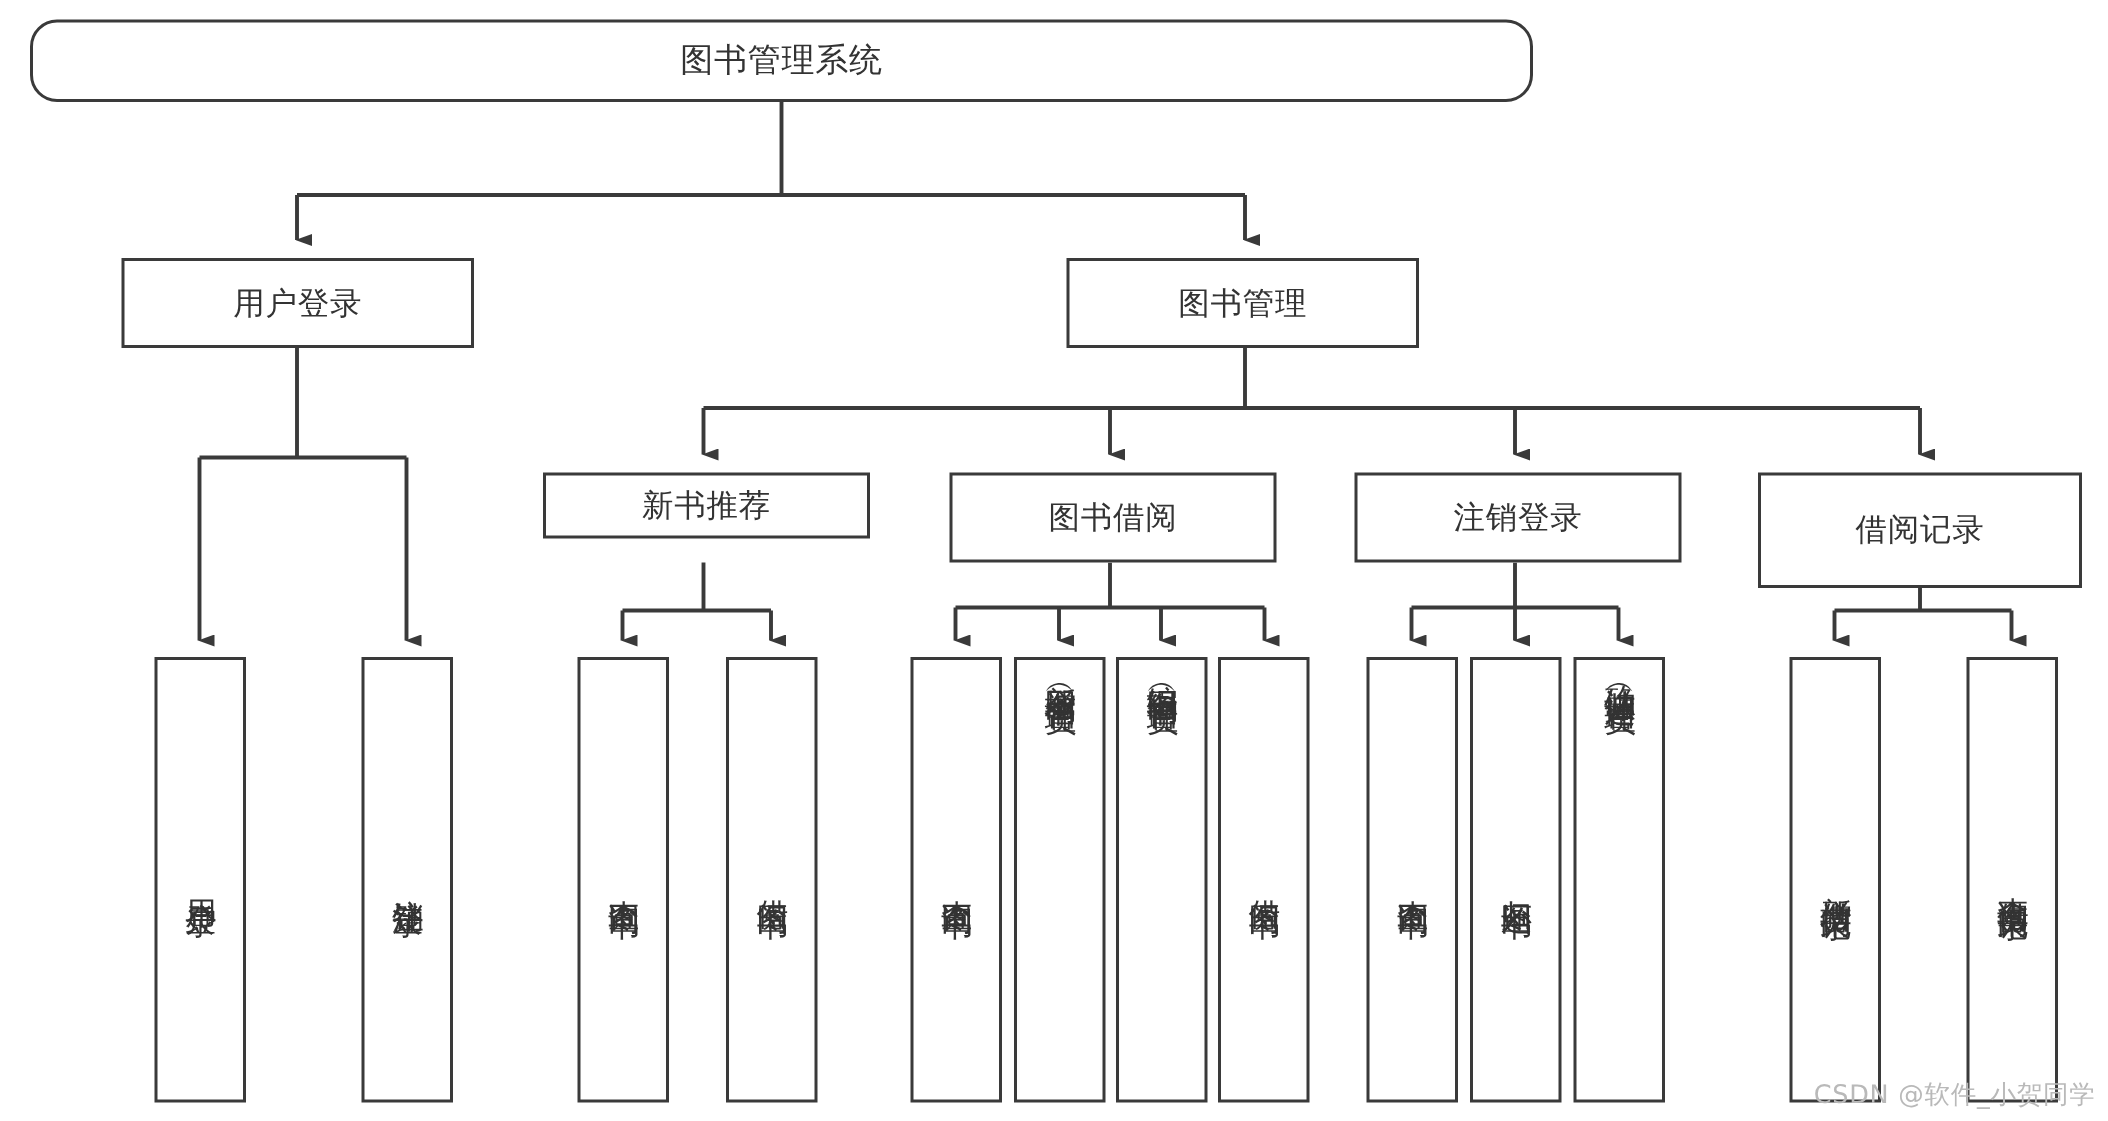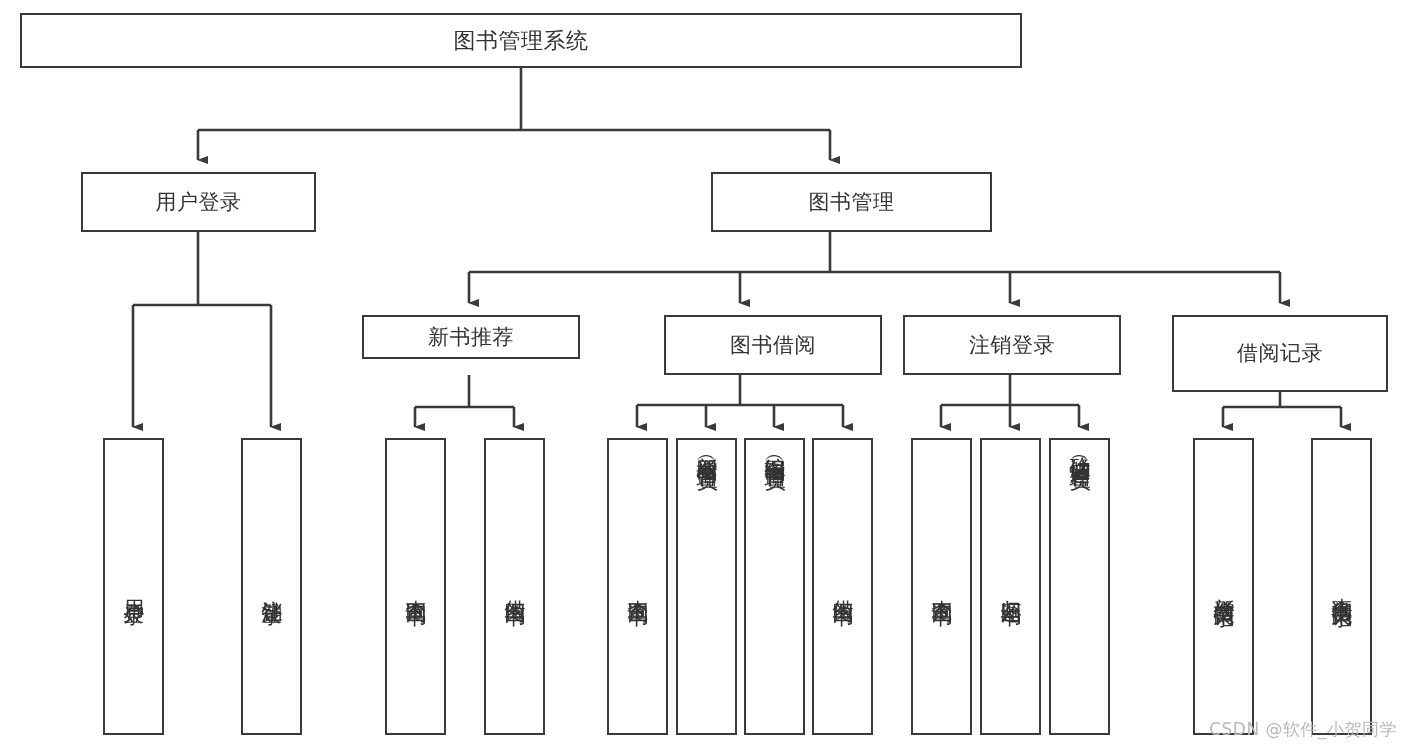--- a/index.html
+++ b/index.html
@@ -130,37 +130,37 @@
       <path d="M1010,405 L1010,427" marker-end="url(#arrowhead)"></path>
       <path d="M1079,405 L1079,427" marker-end="url(#arrowhead)"></path>
 
       <path d="M1280,375 L1280,407"></path>
       <path d="M1223,407 L1341,407"></path>
       <path d="M1223,407 L1223,427" marker-end="url(#arrowhead)"></path>
       <path d="M1341,407 L1341,427" marker-end="url(#arrowhead)"></path>
     </g>
   </svg>
 
-  <div class="node horiz root" style="left:20px; top:13px; width:1002px; height:55px;">
+  <div class="node horiz root" style="left:20px; top:13px; width:1002px; height:55px;border-radius:18px;">
     <span class="node-label">图书管理系统</span>
   </div>
 
   <div class="node horiz" style="left:81px; top:172px; width:235px; height:60px;">
     <span class="node-label">用户登录</span>
   </div>
 
-  <div class="node horiz" style="left:711px; top:172px; width:281px; height:60px;">
+  <div class="node horiz" style="left:711px; top:172px; width:235px; height:60px;">
     <span class="node-label">图书管理</span>
   </div>
 
   <div class="node horiz" style="left:362px; top:315px; width:218px; height:44px;">
     <span class="node-label">新书推荐</span>
   </div>
 
-  <div class="node horiz" style="left:633px; top:315px; width:218px; height:60px;margin-left:31px;">
+  <div class="node horiz" style="left:633px; top:315px; width:218px; height:60px;">
     <span class="node-label">图书借阅</span>
   </div>
 
   <div class="node horiz" style="left:903px; top:315px; width:218px; height:60px;">
     <span class="node-label">注销登录</span>
   </div>
 
   <div class="node horiz" style="left:1172px; top:315px; width:216px; height:77px;">
     <span class="node-label">借阅记录</span>
   </div>

